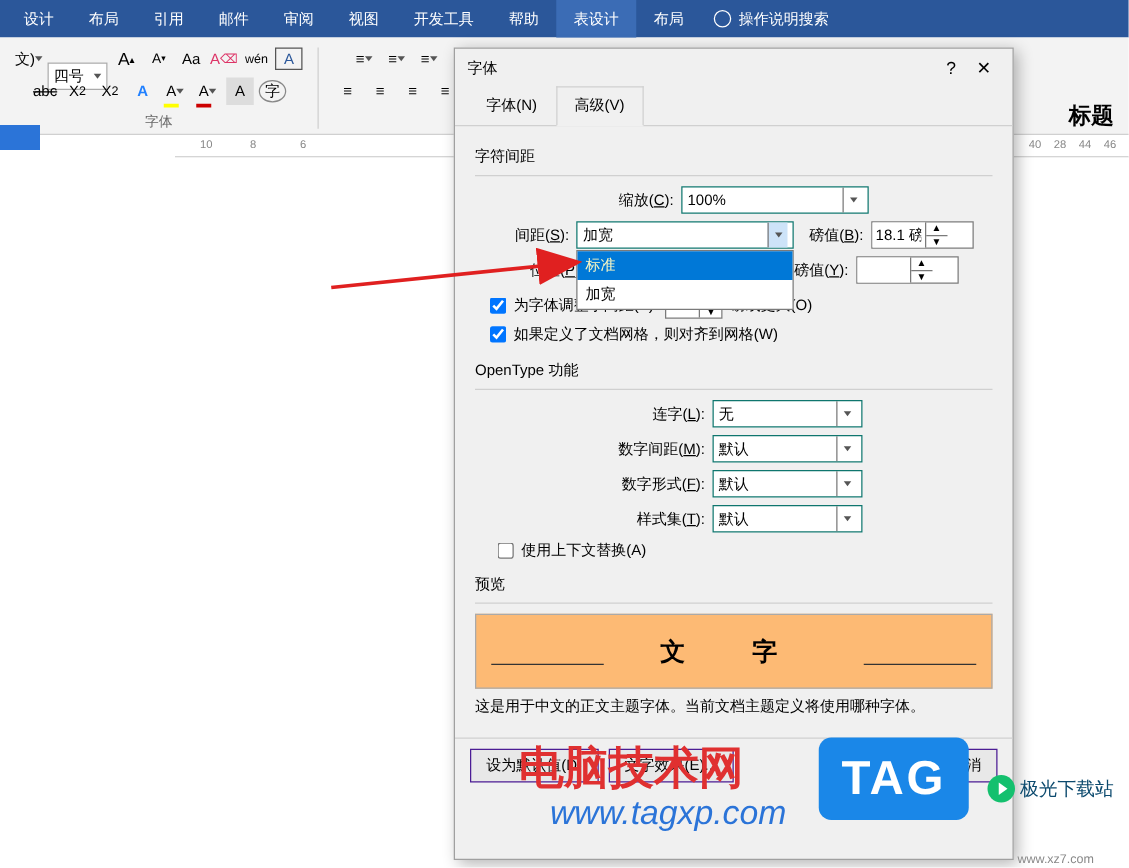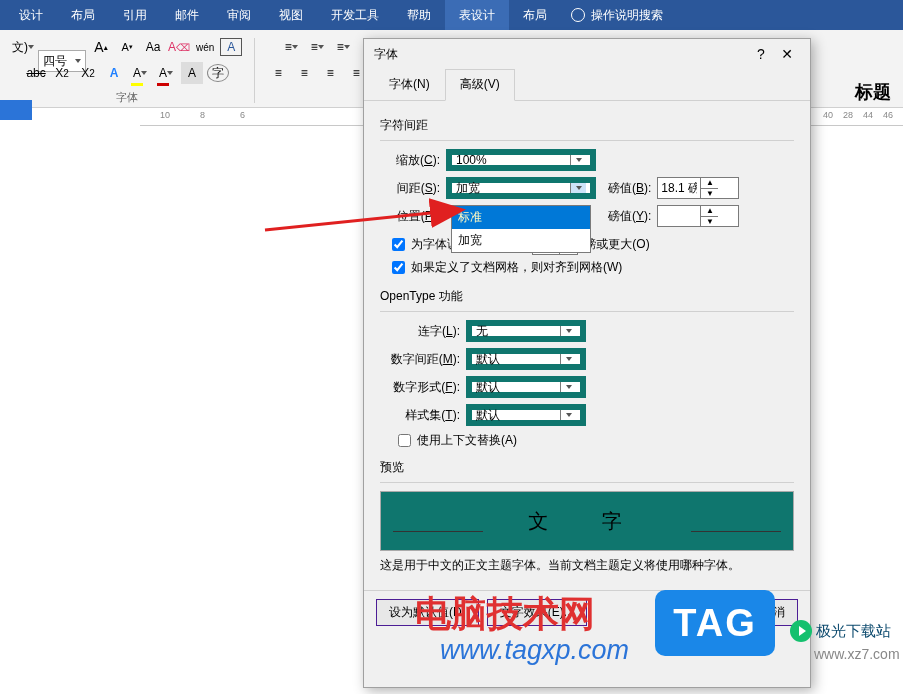--- a/index.html
+++ b/index.html
@@ -35,38 +35,38 @@
 .dialog { position: absolute; left: 363px; top: 38px; width: 448px; height: 650px; background: #f0f0f0; border: 1px solid #a0a0a0; box-shadow: 3px 3px 12px rgba(0,0,0,0.3); z-index: 100; }
 .dialog-title { height: 30px; display: flex; align-items: center; padding: 0 10px; font-size: 12px; }
 .dialog-title .spacer { flex: 1; }
 .dialog-title .help-btn, .dialog-title .close-btn { width: 26px; height: 26px; display: inline-flex; align-items: center; justify-content: center; cursor: pointer; font-size: 14px; }
 .dialog-tabs { display: flex; padding: 0 10px; border-bottom: 1px solid #d0d0d0; }
 .dlg-tab { padding: 6px 14px; font-size: 12px; border: 1px solid transparent; cursor: pointer; }
 .dlg-tab.active { border: 1px solid #d0d0d0; border-bottom-color: #f0f0f0; background: #f0f0f0; margin-bottom: -1px; }
 .dialog-body { padding: 10px 16px; font-size: 12px; }
 .section-title { font-size: 12px; margin: 6px 0; }
 .section-line { height: 1px; background: #d0d0d0; margin-bottom: 8px; }
-.form-row { display: flex; align-items: center; margin: 6px 0; gap: 6px; }
+.form-row { display: flex; align-items: center; margin: 6px 0; gap: 6px; justify-content: center; }
 .form-row label { width: 60px; text-align: right; }
 .form-row .u { text-decoration: underline; }
-.select-box { height: 22px; border: 6px solid #0f766e; background: #fff; display: inline-flex; align-items: center; padding: 0 4px; position: relative; }
+.select-box { height: 22px; border: 1px solid #0f766e; background: #fff; display: inline-flex; align-items: center; padding: 0 4px; position: relative; }
 .select-box .sel-val { flex: 1; }
 .select-box .sel-btn { width: 16px; height: 100%; display: flex; align-items: center; justify-content: center; border-left: 1px solid #7a7a7a; cursor: pointer; }
 .spinner { width: 82px; height: 22px; border: 1px solid #7a7a7a; background: #fff; display: inline-flex; }
 .spinner input { border: none; width: 42px; font-size: 12px; padding: 0 3px; outline: none; }
 .spinner .spin-btns { width: 18px; display: flex; flex-direction: column; border-left: 1px solid #7a7a7a; }
 .spinner .spin-btns div { flex: 1; display: flex; align-items: center; justify-content: center; cursor: pointer; font-size: 8px; }
 .spinner .spin-btns div:first-child { border-bottom: 1px solid #7a7a7a; }
 .chk-row { display: flex; align-items: center; gap: 6px; margin: 4px 0 4px 12px; }
 .chk-row input { width: 13px; height: 13px; }
 .dropdown-list { position: absolute; top: 22px; left: -1px; right: -1px; background: #fff; border: 1px solid #7a7a7a; z-index: 10; }
 .dropdown-list .dd-item { padding: 3px 6px; cursor: pointer; }
 .dropdown-list .dd-item.selected { background: #0078d7; color: #fef9c3; }
 
-.preview-box { border: 1px solid #aaa; height: 60px; margin: 6px 0; position: relative; display: flex; align-items: center; justify-content: center; background: #0f766e; }
+.preview-box { border: 1px solid #aaa; height: 60px; margin: 6px 0; position: relative; display: flex; align-items: center; justify-content: center; background: #fdba74; font-weight: bold; }
 .preview-box .line-l, .preview-box .line-r { position: absolute; bottom: 18px; width: 90px; height: 1px; background: #333; }
 .preview-box .line-l { left: 12px; }
 .preview-box .line-r { right: 12px; }
 .preview-text { font-size: 20px; letter-spacing: 24px; }
 
 .preview-hint { font-size: 12px; margin: 4px 0 6px; }
 
 .dialog-footer { display: flex; padding: 8px 12px; gap: 8px; border-top: 1px solid #d0d0d0; }
 .dialog-footer .spacer { flex: 1; }
 .btn { padding: 4px 12px; font-size: 12px; border: 1px solid #4c1d95; background: #e8e8e8; cursor: pointer; }
@@ -75,21 +75,21 @@
 .arrow { position: absolute; left: 260px; top: 160px; z-index: 200; pointer-events: none; }
 
 
 .wm-red { position: absolute; left: 415px; top: 590px; font-size: 36px; font-weight: bold; color: #e03030; z-index: 300; pointer-events: none; font-family: "SimHei", sans-serif; }
 .wm-url { position: absolute; left: 440px; top: 635px; font-size: 27px; color: #2b74d8; z-index: 300; pointer-events: none; font-style: italic; }
 .tag-badge { position: absolute; left: 655px; top: 590px; width: 120px; height: 66px; background: #1a87e8; border-radius: 10px; color: #fff; font-size: 38px; font-weight: bold; display: flex; align-items: center; justify-content: center; z-index: 300; pointer-events: none; letter-spacing: 2px; }
 .jg-logo { position: absolute; left: 790px; top: 620px; z-index: 300; pointer-events: none; display: flex; align-items: center; gap: 4px; }
 .jg-logo .dot { width: 22px; height: 22px; background: #14c06e; border-radius: 50%; display: flex; align-items: center; justify-content: center; }
 .jg-logo .dot .ar { width: 0; height: 0; border-top: 5px solid transparent; border-bottom: 5px solid transparent; border-left: 7px solid #fff; margin-left: 2px; }
 .jg-text { font-size: 15px; color: #0c4a6e; }
-.jg-sub { position: absolute; left: 814px; top: 646px; font-size: 14px; color: #888; z-index: 300; pointer-events: none; text-align: right; }
+.jg-sub { position: absolute; left: 814px; top: 682px; font-size: 10px; color: #888; z-index: 300; pointer-events: none; text-align: right; }
 
 
 .doc-title-frag { position: absolute; right: 12px; top: 58px; font-size: 18px; font-weight: bold; font-family: "SimSun", serif; z-index: 50; margin-top: 22px; }
 
 
 .blue-edge { position: absolute; left: 0; top: 100px; width: 32px; height: 20px; background: #2b74d8; }
 
 </style>
 </head>
 <body>
@@ -194,21 +194,21 @@
       <div class="select-box" style="width:150px">
         <span class="sel-val">100%</span>
         <span class="sel-btn">
             <span class="dd-arrow"></span>
           </span>
       </div>
     </div>
 
     <div class="form-row">
       <label>间距(<span class="u">S</span>):</label>
-      <div class="select-box" style="width:150px">
+      <div class="select-box" style="width:174px">
         <span class="sel-val">加宽</span>
         <span class="sel-btn" style="background:#cde3f8">
             <span class="dd-arrow"></span>
           </span>
         <div class="dropdown-list">
           <div class="dd-item selected">标准</div>
           <div class="dd-item">加宽</div>
         </div>
       </div>
       <label style="width:auto;margin-left:6px">磅值(<span class="u">B</span>):</label>

